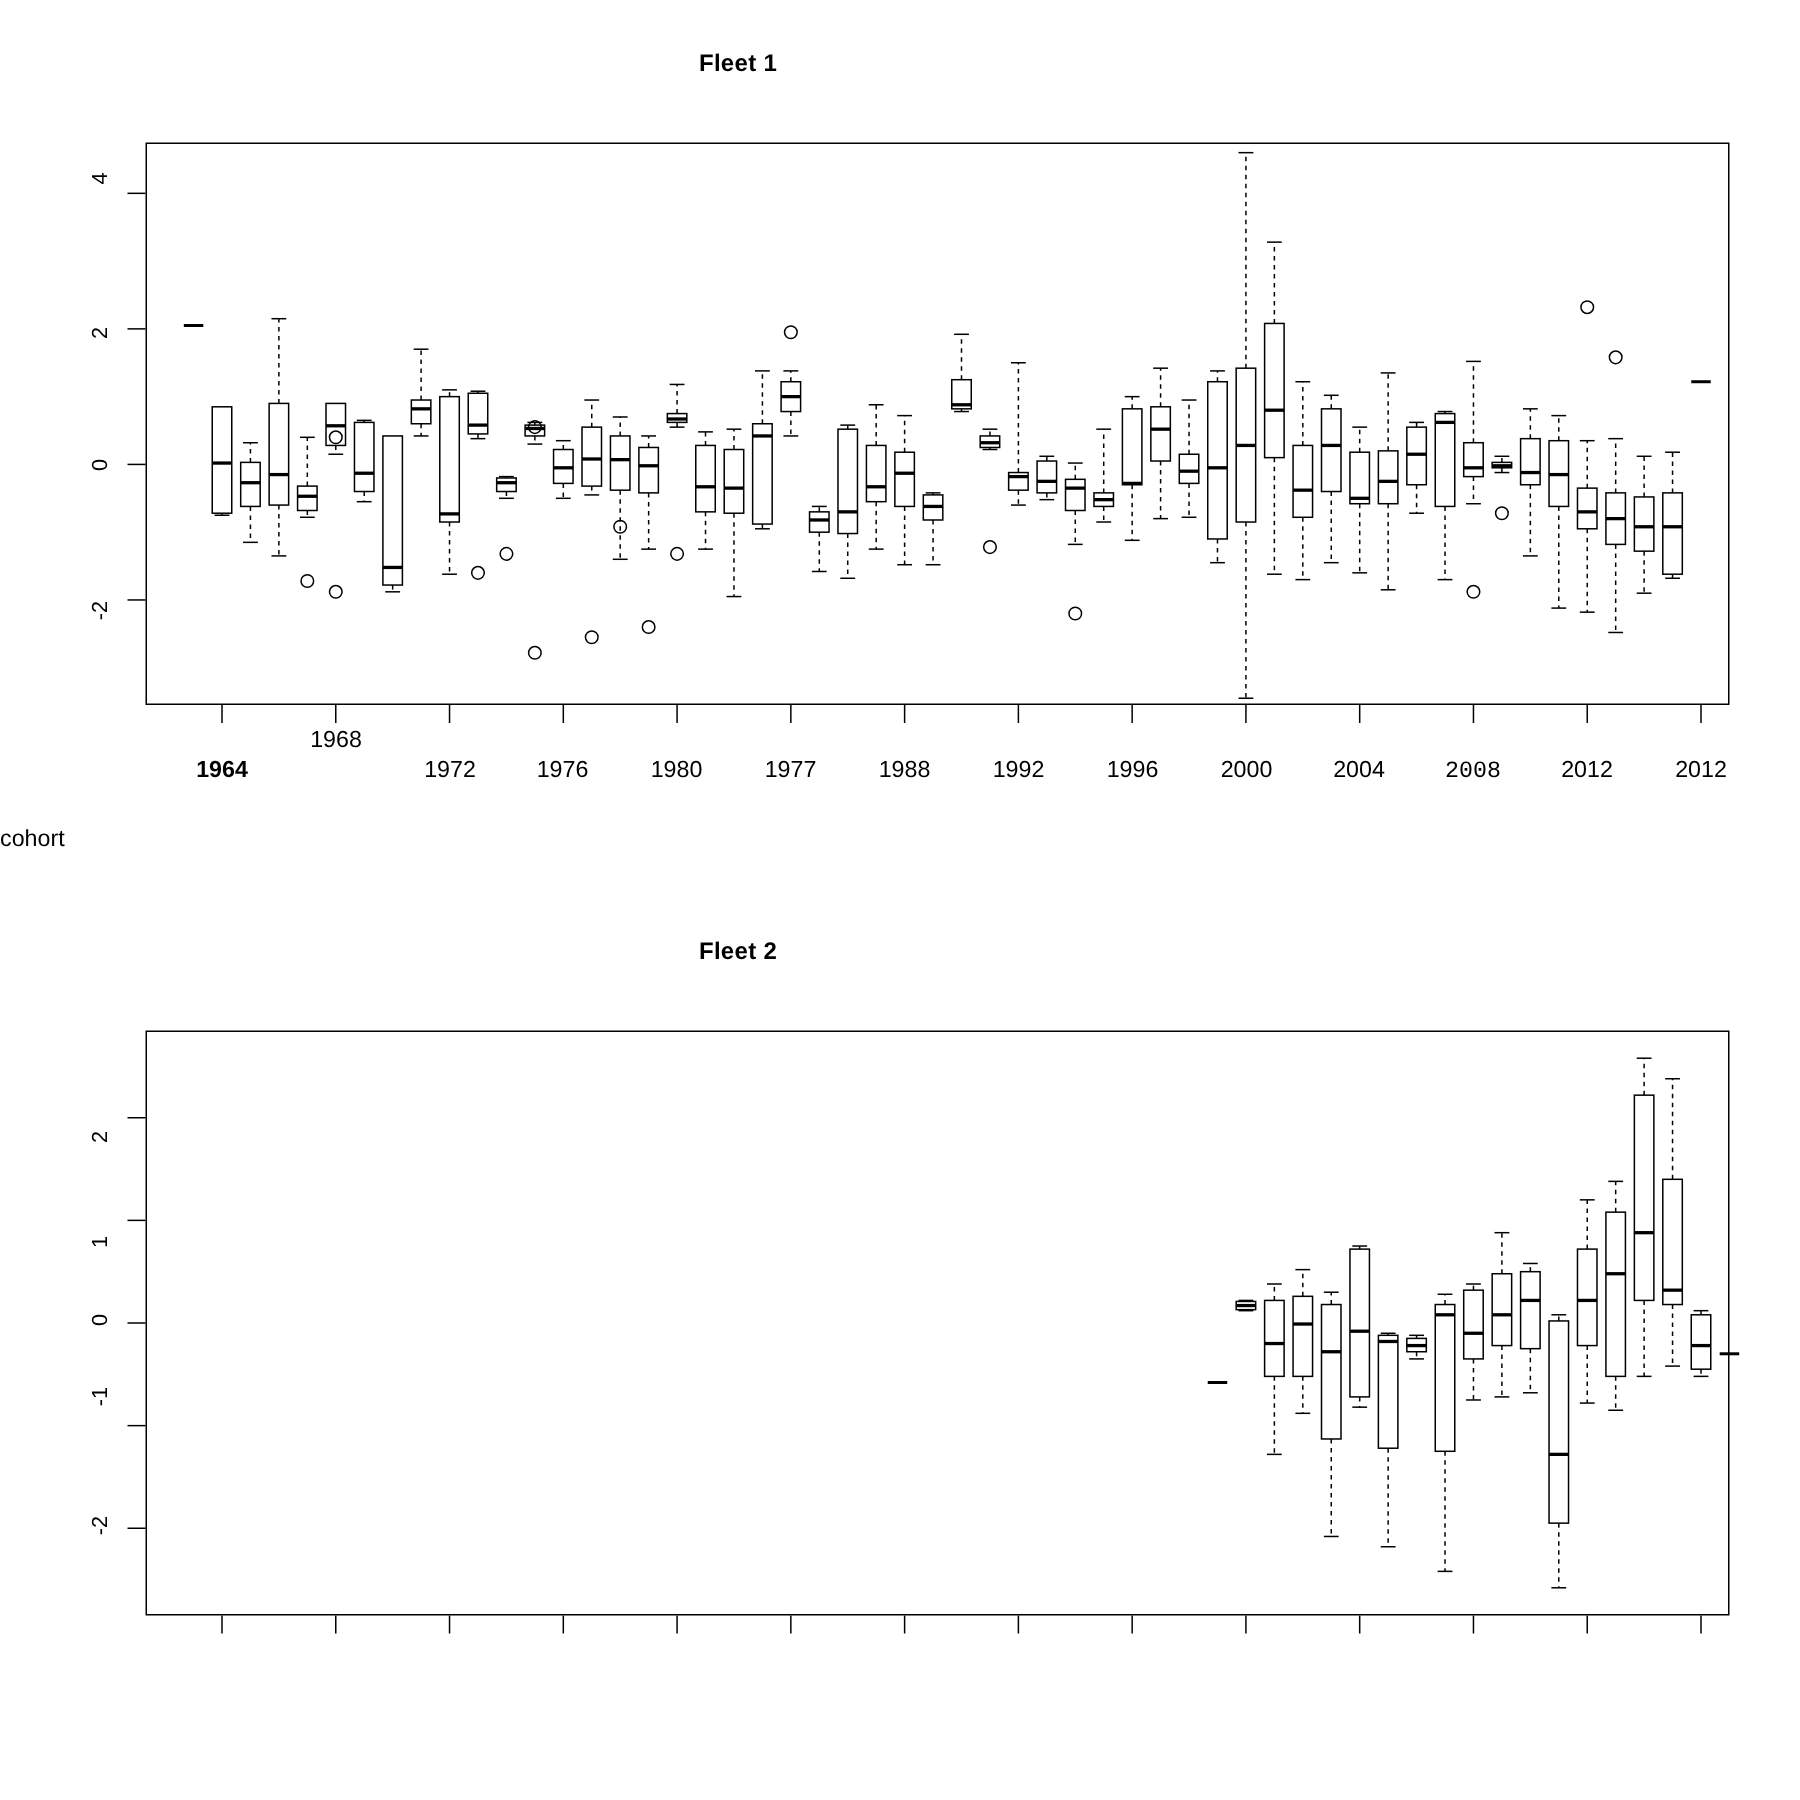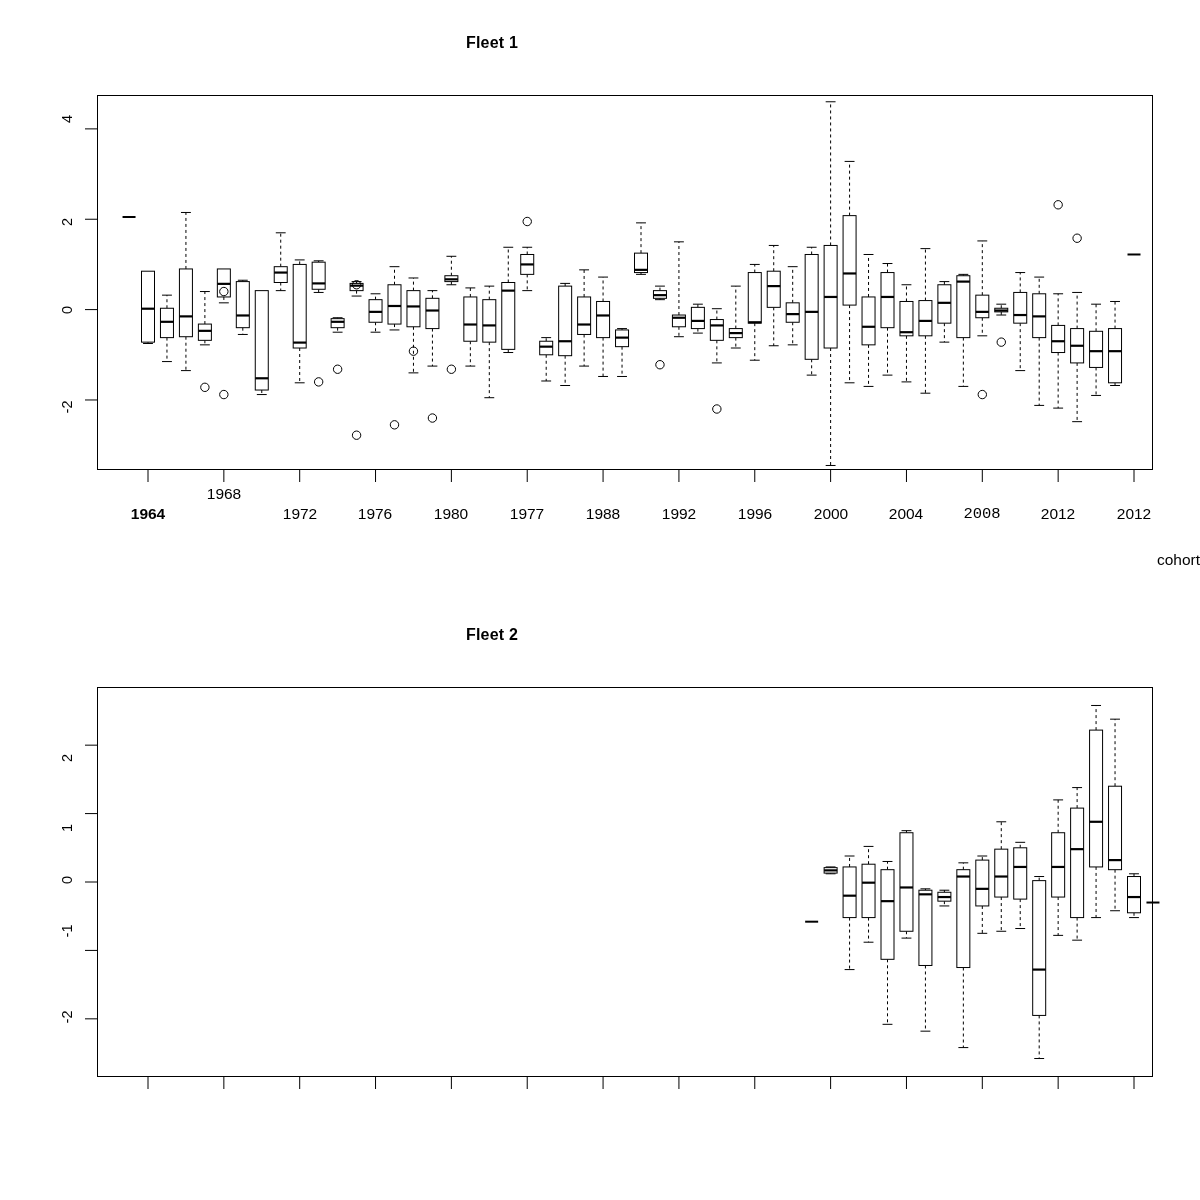--- a/index.html
+++ b/index.html
@@ -44,21 +44,21 @@
 
   .svg-layer {
     position: absolute;
     left: 0;
     top: 0;
     overflow: visible;
   }
   .xaxis-label {
     position: absolute;
     width: 1200px;
-    text-align: right;
+    text-align: left;
     font-size: 15.5px;
   }
   #xlab-1 { top: 551px; left: 0; }
 
   .ytick-text {
     position: absolute;
     font-size: 14.5px;
     transform: rotate(-90deg);
     transform-origin: center center;
     text-align: center;

